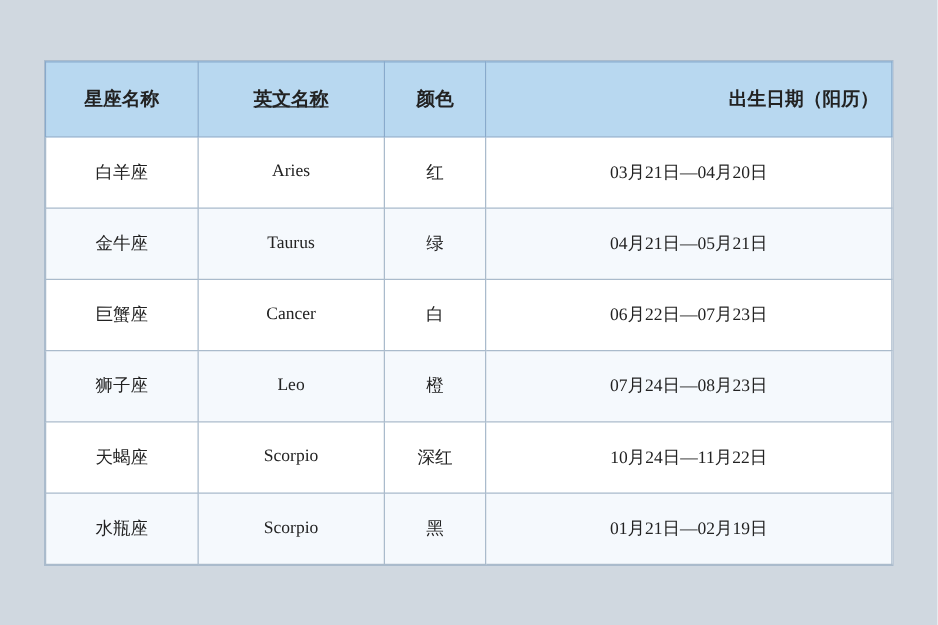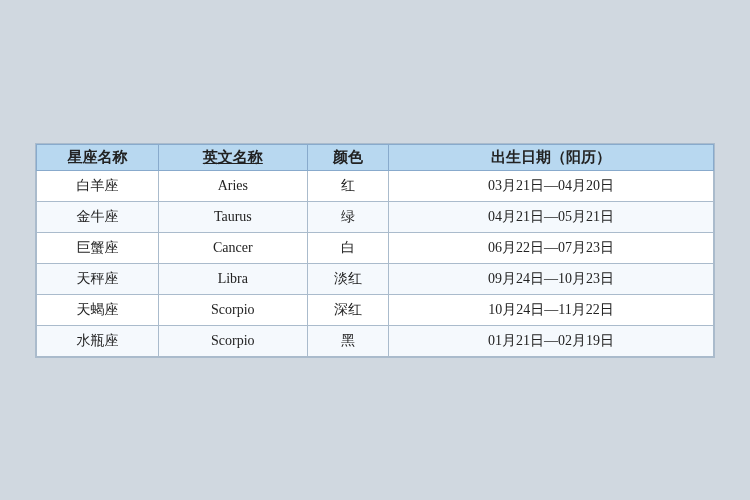--- a/index.html
+++ b/index.html
@@ -21,41 +21,41 @@
       border: 1px solid #aabbcc;
       width: 680px;
     }
     table {
       width: 100%;
       border-collapse: collapse;
     }
     thead tr th {
       background: #b8d8f0;
       border: 1px solid #88aacc;
-      padding: 3px 10px;
+      padding: 20px 10px;
       text-align: center;
       font-size: 15px;
       font-weight: bold;
       color: #222;
     }
     tbody tr td {
       border: 1px solid #aabbcc;
-      padding: 6px 10px;
+      padding: 19px 10px;
       text-align: center;
       font-size: 14px;
       color: #222;
       background: #ffffff;
     }
     tbody tr:nth-child(even) td {
       background: #f5f9fd;
     }
     .col-cn { width: 18%; }
     .col-en { width: 22%; text-decoration: underline; }
     .col-color { width: 12%; }
-    .col-date { width: 48%; }
+    .col-date { width: 48%; text-align: right; }
   </style>
 </head>
 <body>
 
 <div class="table-container">
   <table>
     <thead>
       <tr>
         <th class="col-cn">星座名称</th>
         <th class="col-en">英文名称</th>
@@ -76,24 +76,24 @@
           <td>绿</td>
           <td>04月21日—05月21日</td>
         </tr>
         <tr>
           <td>巨蟹座</td>
           <td>Cancer</td>
           <td>白</td>
           <td>06月22日—07月23日</td>
         </tr>
         <tr>
-          <td>天秤座</td>
-          <td>Libra</td>
-          <td>淡红</td>
-          <td>09月24日—10月23日</td>
+          <td>狮子座</td>
+          <td>Leo</td>
+          <td>橙</td>
+          <td>07月24日—08月23日</td>
         </tr>
         <tr>
           <td>天蝎座</td>
           <td>Scorpio</td>
           <td>深红</td>
           <td>10月24日—11月22日</td>
         </tr>
         <tr>
           <td>水瓶座</td>
           <td>Scorpio</td>

